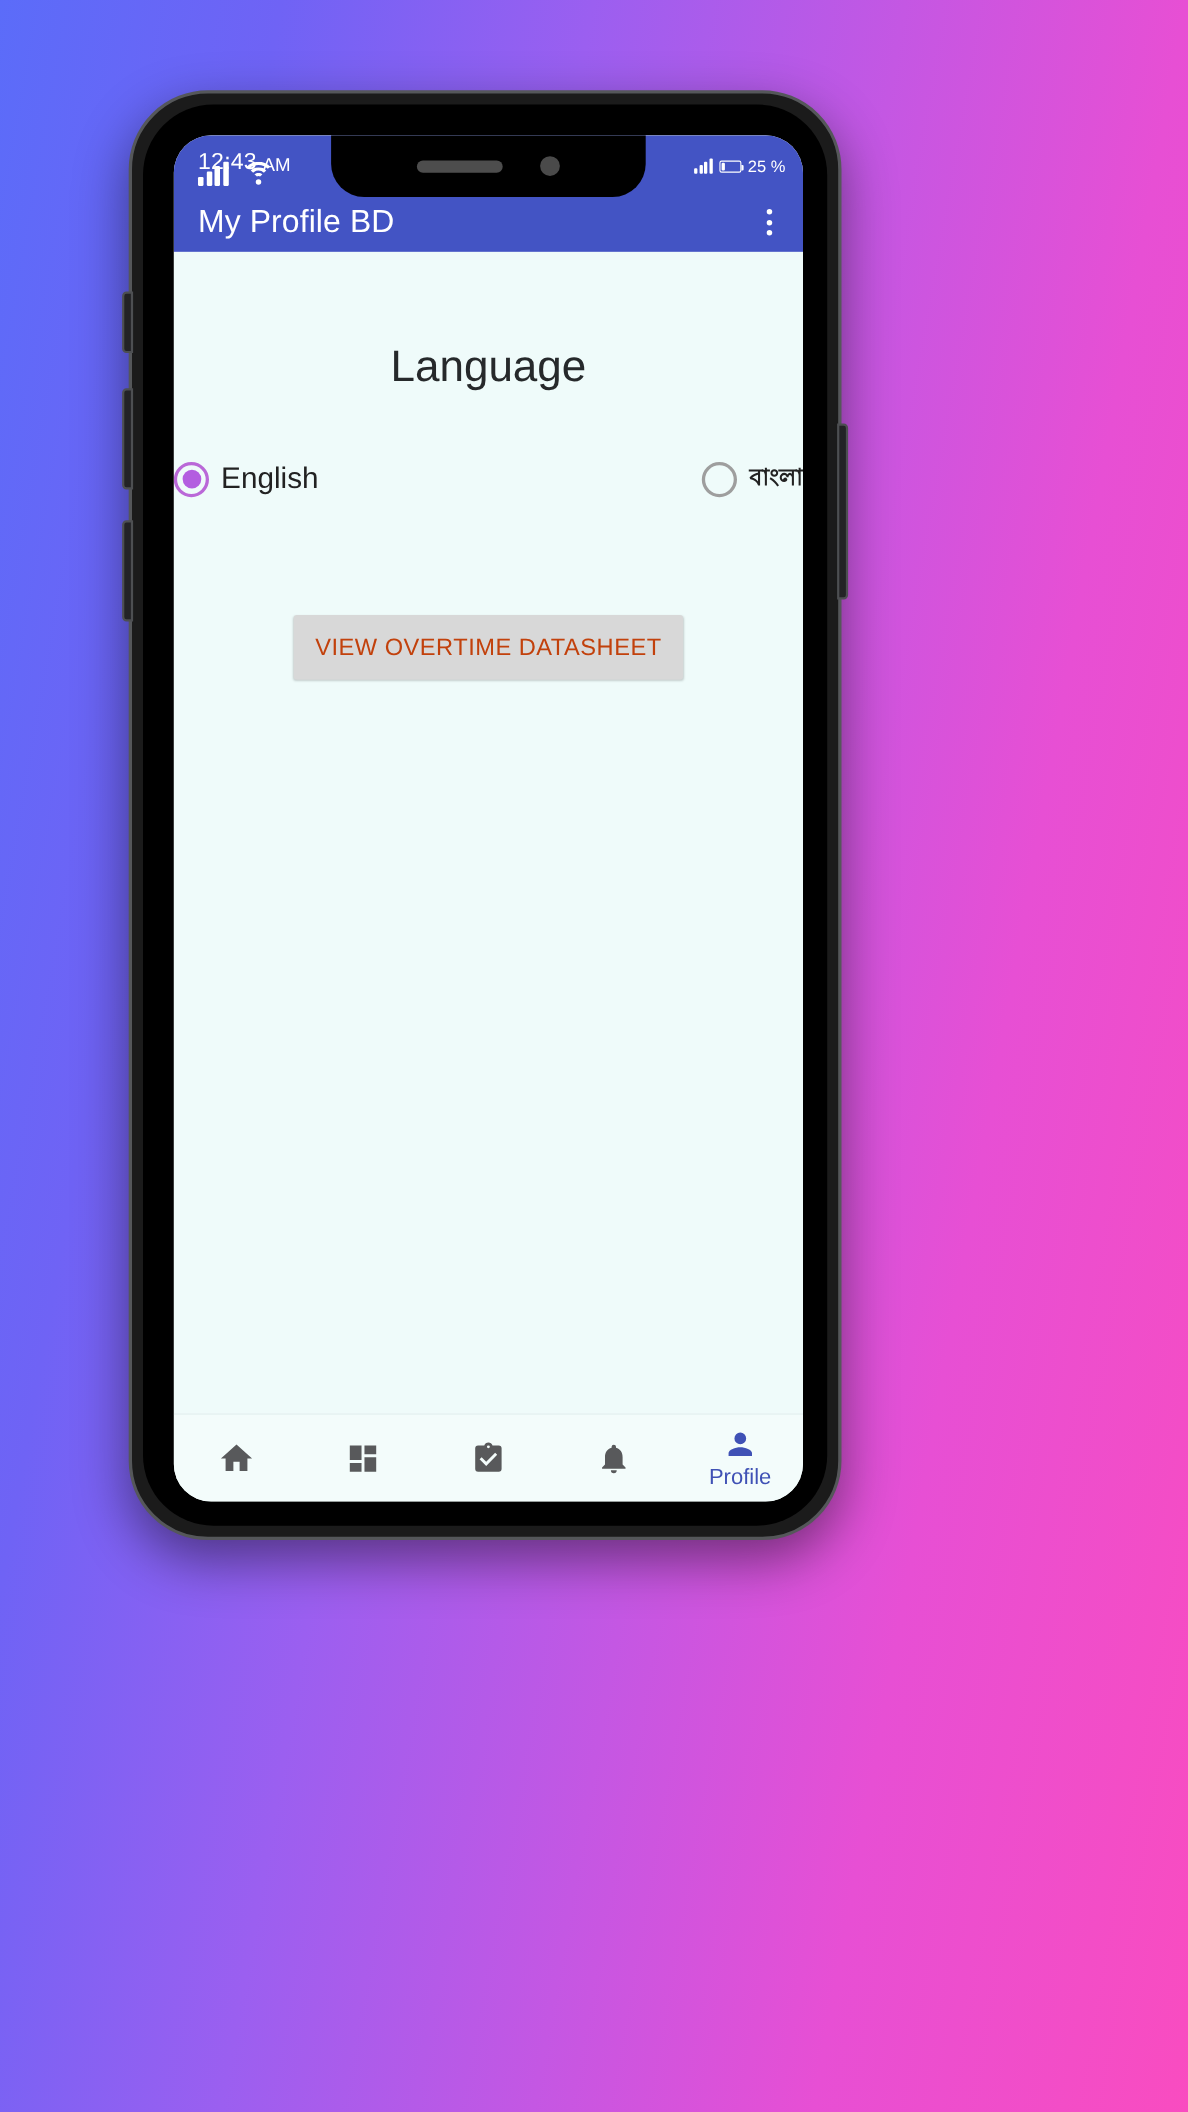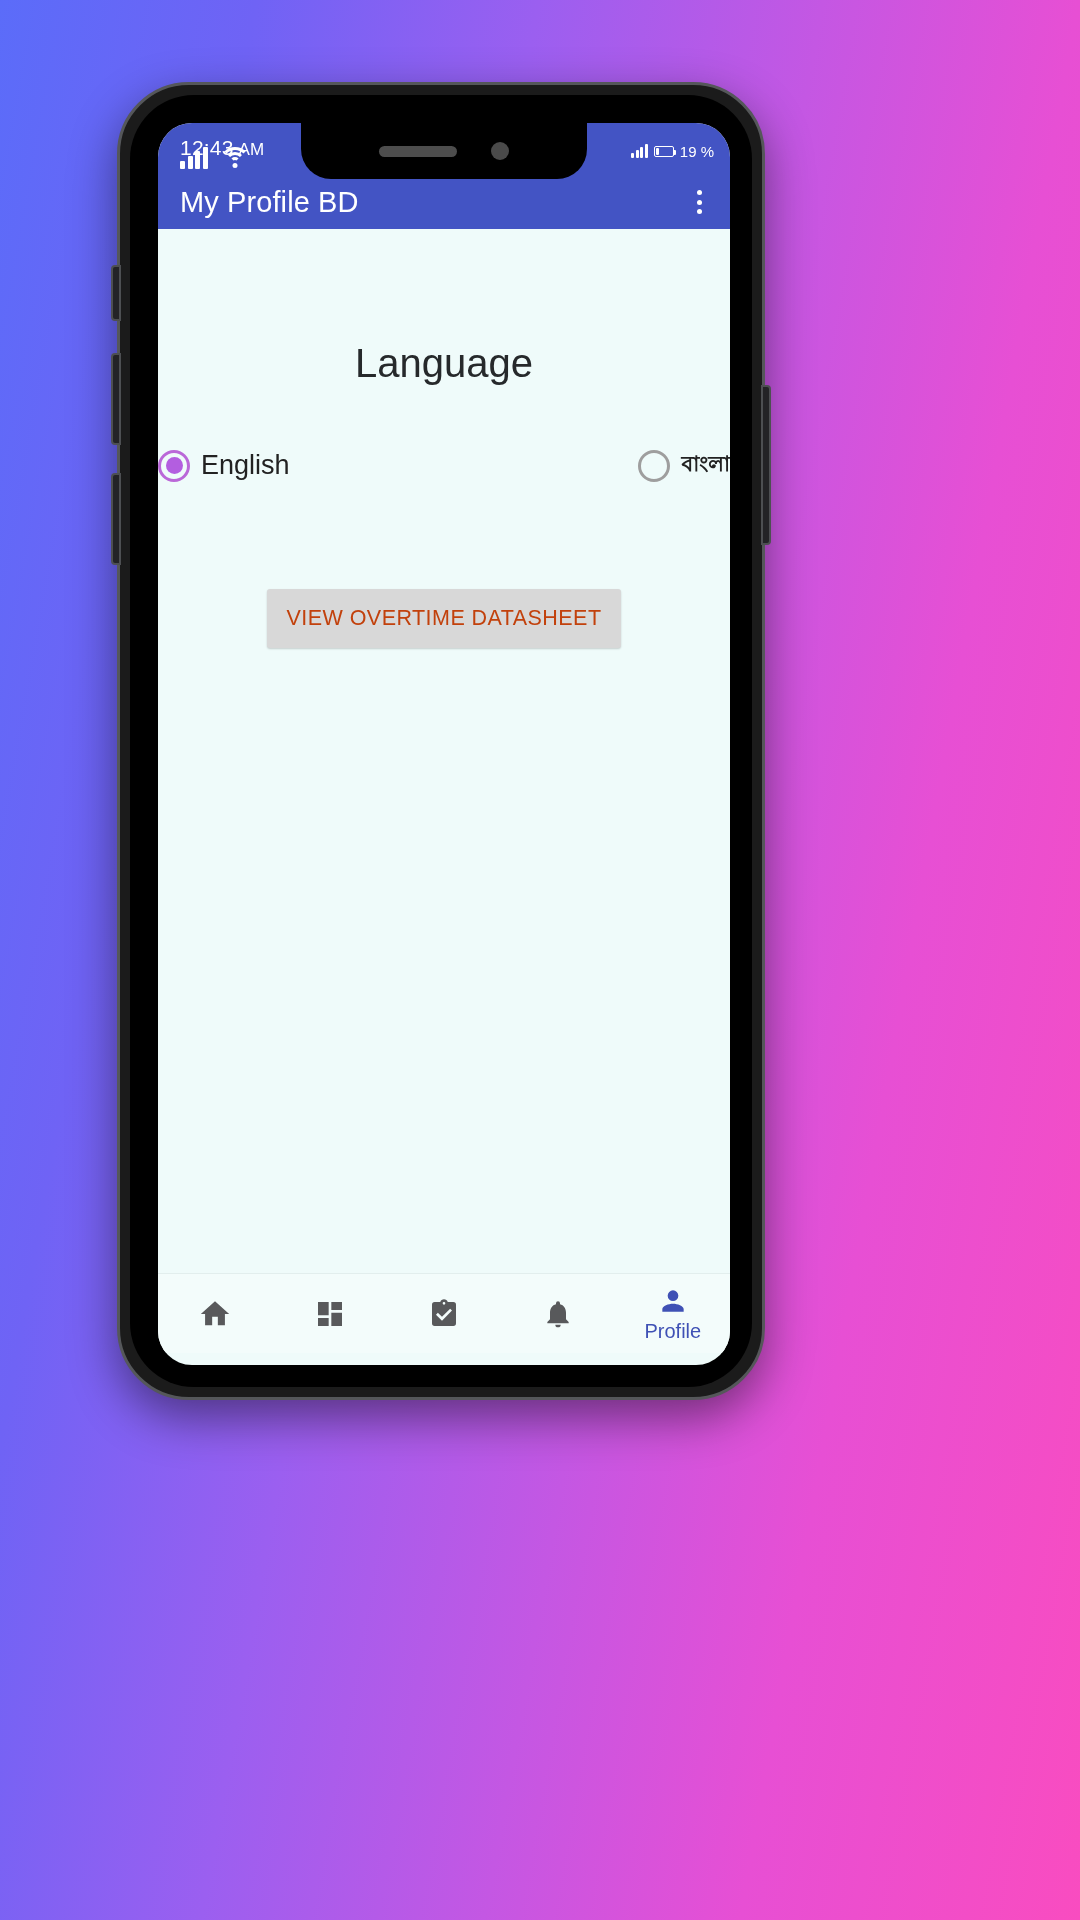--- a/index.html
+++ b/index.html
@@ -114,21 +114,21 @@
   
   #content {
     position:relative;
     height:calc(1242px - 106px - 80px);
     background:#effbfa;
   }
   #lang-title {
     text-align:center;
     font-size:40px;
     color:#26292b;
-    padding-top:112px;
+    padding-top:82px;
     font-weight:400;
   }
   #radio-row {
     display:flex; align-items:center; justify-content:space-between;
     gap:20px; margin-top:62px;
   }
   .radio-opt { display:flex; align-items:center; gap:11px; cursor:pointer; }
   .radio {
     width:32px; height:32px; border-radius:50%;
     border:3px solid #9e9e9e; display:flex; align-items:center; justify-content:center;
@@ -146,21 +146,21 @@
     padding:17px 20px;
     font-size:21.5px; letter-spacing:.45px;
     color:#c2410c;
     font-family:"Liberation Sans", sans-serif;
     cursor:pointer;
     box-shadow:0 1px 2px rgba(0,0,0,.18);
   }
 
   
   #bottomnav {
-    position:absolute; left:0; bottom:12px; width:100%; height:80px;
+    position:absolute; left:0; bottom:0; width:100%; height:80px;
     background:#f3fcfb;
     border-top:1px solid #e2eeed;
     display:flex; 
   }
   .nav-item { flex:1; display:flex; flex-direction:column;
     align-items:center; justify-content:center; gap:3px; cursor:pointer; height:100%; }
   .nav-item svg { display:block; }
   .nav-label { font-size:20px; color:#3f51b5; }
 
   
@@ -195,21 +195,21 @@
         <div class="sb-right">
           <span class="bars-sm">
             <i></i>
               <i></i>
               <i></i>
               <i></i>
           </span>
           <span class="batt">
               <i></i>
             </span>
-          <span>19 %</span>
+          <span>25 %</span>
         </div>
       </div>
 
       <div style="position:absolute;left:22px;top:24px;display:flex;align-items:flex-end;gap:12px;">
         <span class="bars">
           <i></i>
             <i></i>
             <i></i>
             <i></i>
         </span>

